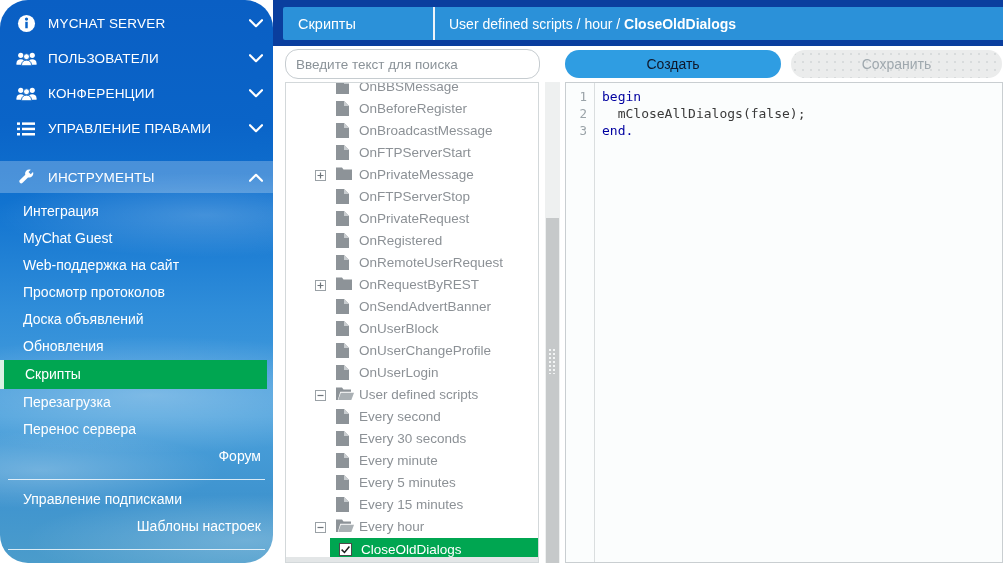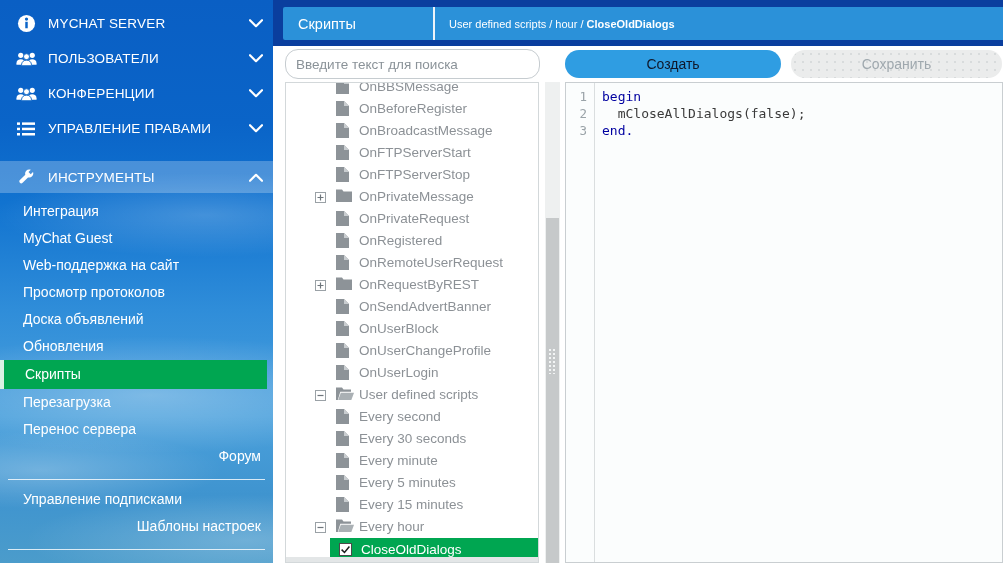--- a/index.html
+++ b/index.html
@@ -6,41 +6,41 @@
   body{width:1003px;height:563px;overflow:hidden;font-family:"Liberation Sans","DejaVu Sans",sans-serif;background:#fff}
   .app{position:relative;width:1003px;height:563px;overflow:hidden}
 
   
   .sidebar{position:absolute;left:0;top:0;width:273px;height:563px;
     background:
       radial-gradient(ellipse 300px 60px at 75% 215px, rgba(255,255,255,.20), transparent 70%),
       radial-gradient(ellipse 420px 90px at 55% 395px, rgba(255,255,255,.30), transparent 65%),
       radial-gradient(ellipse 280px 60px at 15% 470px, rgba(255,255,255,.25), transparent 65%),
       radial-gradient(ellipse 340px 70px at 90% 540px, rgba(255,255,255,.22), transparent 65%),
-      linear-gradient(180deg,#0a5fc4 0%,#0a64c8 22%,#1173d0 36%,#2f8dd9 55%,#4aa0dc 74%,#3f94cf 88%,#4b9ccb 100%);}
+      linear-gradient(180deg,#0a5fc4 0%,#0a64c8 22%,#1173d0 36%,#2f8dd9 55%,#4aa0dc 74%,#3f94cf 88%,#4b9ccb 100%); border-radius: 28px;}
   .nav-sections{padding-top:6px}
   .nav-item{display:flex;align-items:center;height:35px;padding:0 10px 0 13px;color:#fff;cursor:pointer}
   .nav-item .nicon{width:26px;height:20px;margin-right:9px;display:flex;align-items:center;justify-content:center;flex:none}
   .nav-item .nlabel{flex:1;font-size:13.5px;letter-spacing:.2px;white-space:nowrap}
   .nav-item .chev{width:16px;display:flex;justify-content:flex-end}
   .nav-item.active{height:32px;margin-top:15px;background:rgba(255,255,255,.25)}
   .submenu{margin-top:5px}
   .sm-item{height:27px;line-height:27px;padding-left:23px;color:#fff;font-size:14px;cursor:pointer;white-space:nowrap}
   .sm-item.right{text-align:right;padding-right:12px;padding-left:8px}
   .sm-item.selected{height:29px;line-height:29px;background:#00a651;border-left:4px solid rgba(255,255,255,.85);
      padding-left:21px;width:267px;box-sizing:border-box}
   .sm-divider{border-top:1px solid rgba(255,255,255,.8);margin:9px 8px 6px 8px}
 
   
   .main{position:absolute;left:273px;top:0;width:730px;height:563px}
   .topbar{position:relative;height:46px;background:#0a3e9e}
   .tabbar{position:absolute;left:10px;right:0;top:7px;height:33px;display:flex}
   .tab{width:152px;background:#2b91d9;color:#fff;display:flex;align-items:center;padding-left:15px;
        font-size:14.5px;border-right:2px solid #eef4f9;border-radius:2px 0 0 2px;box-sizing:border-box;cursor:pointer}
-  .breadcrumb{flex:1;background:#2b91d9;color:#fff;display:flex;align-items:center;padding-left:14px;font-size:11px}
+  .breadcrumb{flex:1;background:#2b91d9;color:#fff;display:flex;align-items:center;padding-left:14px;font-size:14px}
   .breadcrumb .pre{white-space:pre}
   .breadcrumb b{font-weight:bold}
 
   .content{position:absolute;top:46px;left:0;right:0;bottom:0;background:#fff}
   .search{position:absolute;left:12px;top:3px;width:255px;height:30px;box-sizing:border-box;border:1px solid #c6ccd0;
           border-radius:13px;padding:0 10px;font-size:13.5px;color:#333;outline:none;font-family:inherit}
   .search::placeholder{color:#8a9298}
 
   .tree-panel{position:absolute;left:12px;top:36px;width:254px;bottom:0;border:1px solid #d3d8da;box-sizing:border-box;
               overflow:hidden;background:#fff}
@@ -223,35 +223,35 @@
               <span class="tlabel">OnBroadcastMessage</span>
             </div>
             <div class="trow">
               <span class="ticon"><svg width="13" height="15" viewBox="0 0 13 15">
                   <path fill="#8d9398" d="M0 0h8l5 5v10H0z"></path>
                   <path fill="#c9cdd0" d="M8 0l5 5H8z"></path>
                 </svg></span>
               <span class="tlabel">OnFTPServerStart</span>
             </div>
             <div class="trow">
-              <span class="ticon"><svg width="13" height="15" viewBox="0 0 13 15">
-                  <path fill="#8d9398" d="M0 0h8l5 5v10H0z"></path>
-                  <path fill="#c9cdd0" d="M8 0l5 5H8z"></path>
-                </svg></span>
-              <span class="tlabel">OnFTPServerStop</span>
-            </div>
-            <div class="trow">
               <span class="texp"><svg width="11" height="11" viewBox="0 0 11 11">
                   <rect x=".5" y=".5" width="10" height="10" fill="#fff" stroke="#9aa1a6"></rect>
                   <path d="M2.5 5.5h6M5.5 2.5v6" stroke="#6e767c" stroke-width="1.2"></path>
                 </svg></span>
               <span class="ticon"><svg width="16" height="13" viewBox="0 0 16 13">
                   <path fill="#8d9398" d="M0 .5h6l1.5 2H16V13H0z"></path>
                 </svg></span>
               <span class="tlabel">OnPrivateMessage</span>
+            </div>
+            <div class="trow">
+              <span class="ticon"><svg width="13" height="15" viewBox="0 0 13 15">
+                  <path fill="#8d9398" d="M0 0h8l5 5v10H0z"></path>
+                  <path fill="#c9cdd0" d="M8 0l5 5H8z"></path>
+                </svg></span>
+              <span class="tlabel">OnFTPServerStop</span>
             </div>
             <div class="trow">
               <span class="ticon"><svg width="13" height="15" viewBox="0 0 13 15">
                   <path fill="#8d9398" d="M0 0h8l5 5v10H0z"></path>
                   <path fill="#c9cdd0" d="M8 0l5 5H8z"></path>
                 </svg></span>
               <span class="tlabel">OnPrivateRequest</span>
             </div>
             <div class="trow">
               <span class="ticon"><svg width="13" height="15" viewBox="0 0 13 15">

